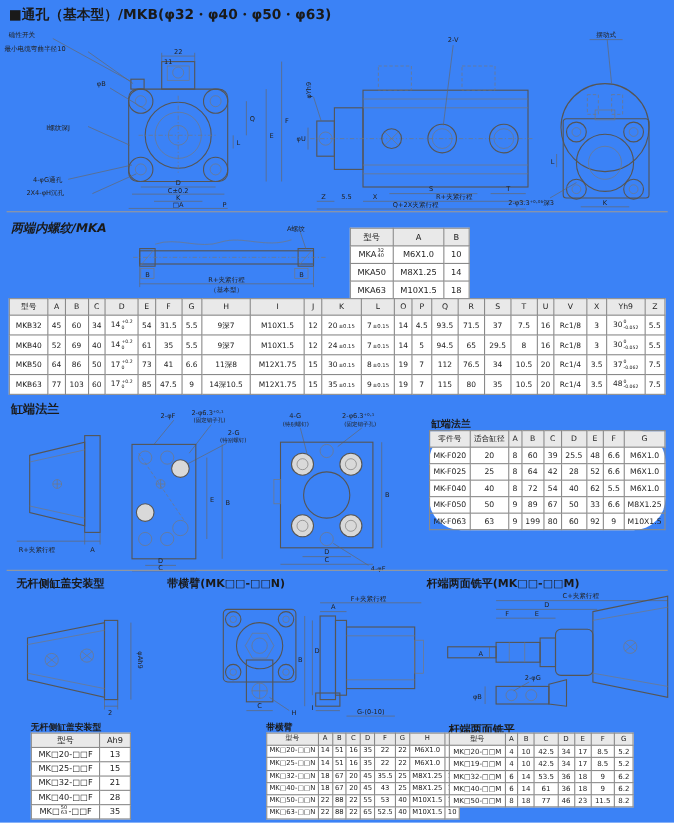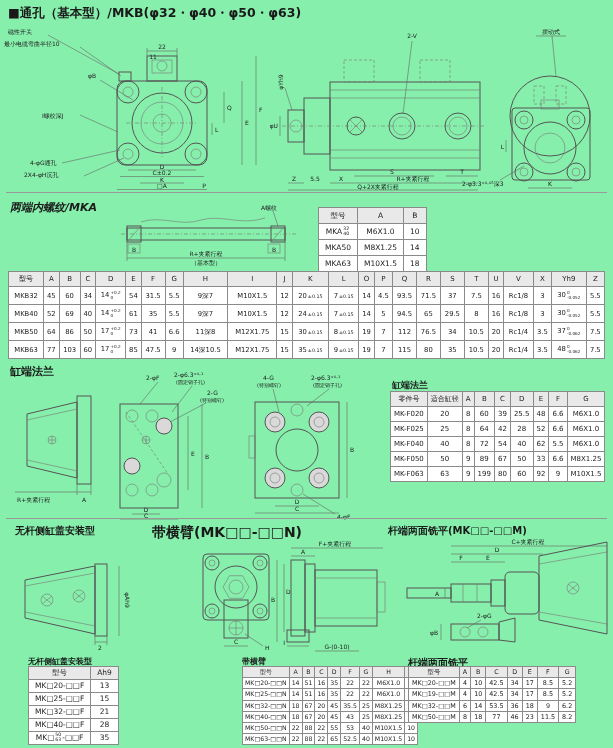--- a/index.html
+++ b/index.html
@@ -1,16 +1,16 @@
 <!DOCTYPE html>
 <html><head>
 <meta charset="utf-8">
 <style>
   html,body{margin:0;padding:0;background:#fff;}
-  #page{position:relative;width:613px;height:748px;background:#86efac;overflow:hidden;
+  #page{position:relative;width:613px;height:748px;background:#3b82f6;overflow:hidden;
         font-family:"DejaVu Sans","Liberation Sans",sans-serif;color:#1a1a1a;}
   .abs{position:absolute;}
   .ttl{font-weight:bold;white-space:nowrap;}
   .hr{position:absolute;left:6px;right:6px;border-top:1px solid #999;height:0;}
   table{border-collapse:collapse;background:#fff;}
   th,td{border:1px solid #8a8a8a;text-align:center;white-space:nowrap;color:#222;}
   th{background:#e9e9e9;font-weight:normal;}
   .t-mka{font-size:7.5px;}   .t-mka th,.t-mka td{padding:2px 6px;line-height:11px;}
   .t-main{font-size:6.8px;width:597px;table-layout:auto;}
   .t-main th{font-size:7px;padding:2px 1px;}
@@ -456,21 +456,21 @@
     <text class="lb5" x="12" y="15">(特别螺钉)</text>
     <text class="lbs" x="66" y="8">2-φ6.3⁺⁰·¹</text>
     <text class="lb5" x="68" y="15">(固定销子孔)</text>
     <text class="lbs" x="105" y="80">B</text>
     <text class="lb" x="52" y="132">D</text>
     <text class="lb" x="52" y="139">C</text>
     <text class="lbs" x="92" y="147">4-φF</text>
   </svg>
 
   <div class="abs ttl" style="left:392px;top:379px;font-size:9px;">缸端法兰</div>
-  <table class="abs t-flg" style="left:390px;top:391px;">
+  <table class="abs t-flg" style="left:390px;top:391px;border-radius:29px;">
       <thead>
         <tr>
           <th>零件号</th>
           <th>适合缸径</th>
           <th>A</th>
           <th>B</th>
           <th>C</th>
           <th>D</th>
           <th>E</th>
           <th>F</th>
@@ -532,21 +532,21 @@
           <td>92</td>
           <td>9</td>
           <td>M10X1.5</td>
         </tr>
       </tbody>
     </table>
 
   <div class="hr" style="top:518px;"></div>
 
   <div class="abs ttl" style="left:15px;top:524px;font-size:10px;">无杆侧缸盖安装型</div>
-  <div class="abs ttl" style="left:152px;top:524px;font-size:14px;">带横臂(MK□□-□□N)</div>
+  <div class="abs ttl" style="left:152px;top:524px;font-size:10px;">带横臂(MK□□-□□N)</div>
   <div class="abs ttl" style="left:388px;top:524px;font-size:10px;">杆端两面铣平(MK□□-□□M)</div>
 
   <svg class="abs" style="left:15px;top:552px;" width="125" height="100" viewBox="0 0 125 100">
     <rect class="ln" x="80" y="12" width="12" height="72"></rect>
     <path class="ln" d="M10,28 L80,14 L80,82 L10,66 Z"></path>
     <line class="lnt" x1="10" y1="34" x2="80" y2="21"></line>
       <line class="lnt" x1="10" y1="60" x2="80" y2="74"></line>
     <circle class="lnt" cx="32" cy="48" r="6"></circle>
       <line class="lnt" x1="27" y1="44" x2="37" y2="52"></line>
       <line class="lnt" x1="37" y1="44" x2="27" y2="52"></line>
@@ -795,20 +795,30 @@
           <td>MK□32-□□M</td>
           <td>6</td>
           <td>14</td>
           <td>53.5</td>
           <td>36</td>
           <td>18</td>
           <td>9</td>
           <td>6.2</td>
         </tr>
         <tr>
+          <td>MK□40-□□M</td>
+          <td>6</td>
+          <td>14</td>
+          <td>61</td>
+          <td>36</td>
+          <td>18</td>
+          <td>9</td>
+          <td>6.2</td>
+        </tr>
+        <tr>
           <td>MK□50-□□M</td>
           <td>8</td>
           <td>18</td>
           <td>77</td>
           <td>46</td>
           <td>23</td>
           <td>11.5</td>
           <td>8.2</td>
         </tr>
       </tbody>

